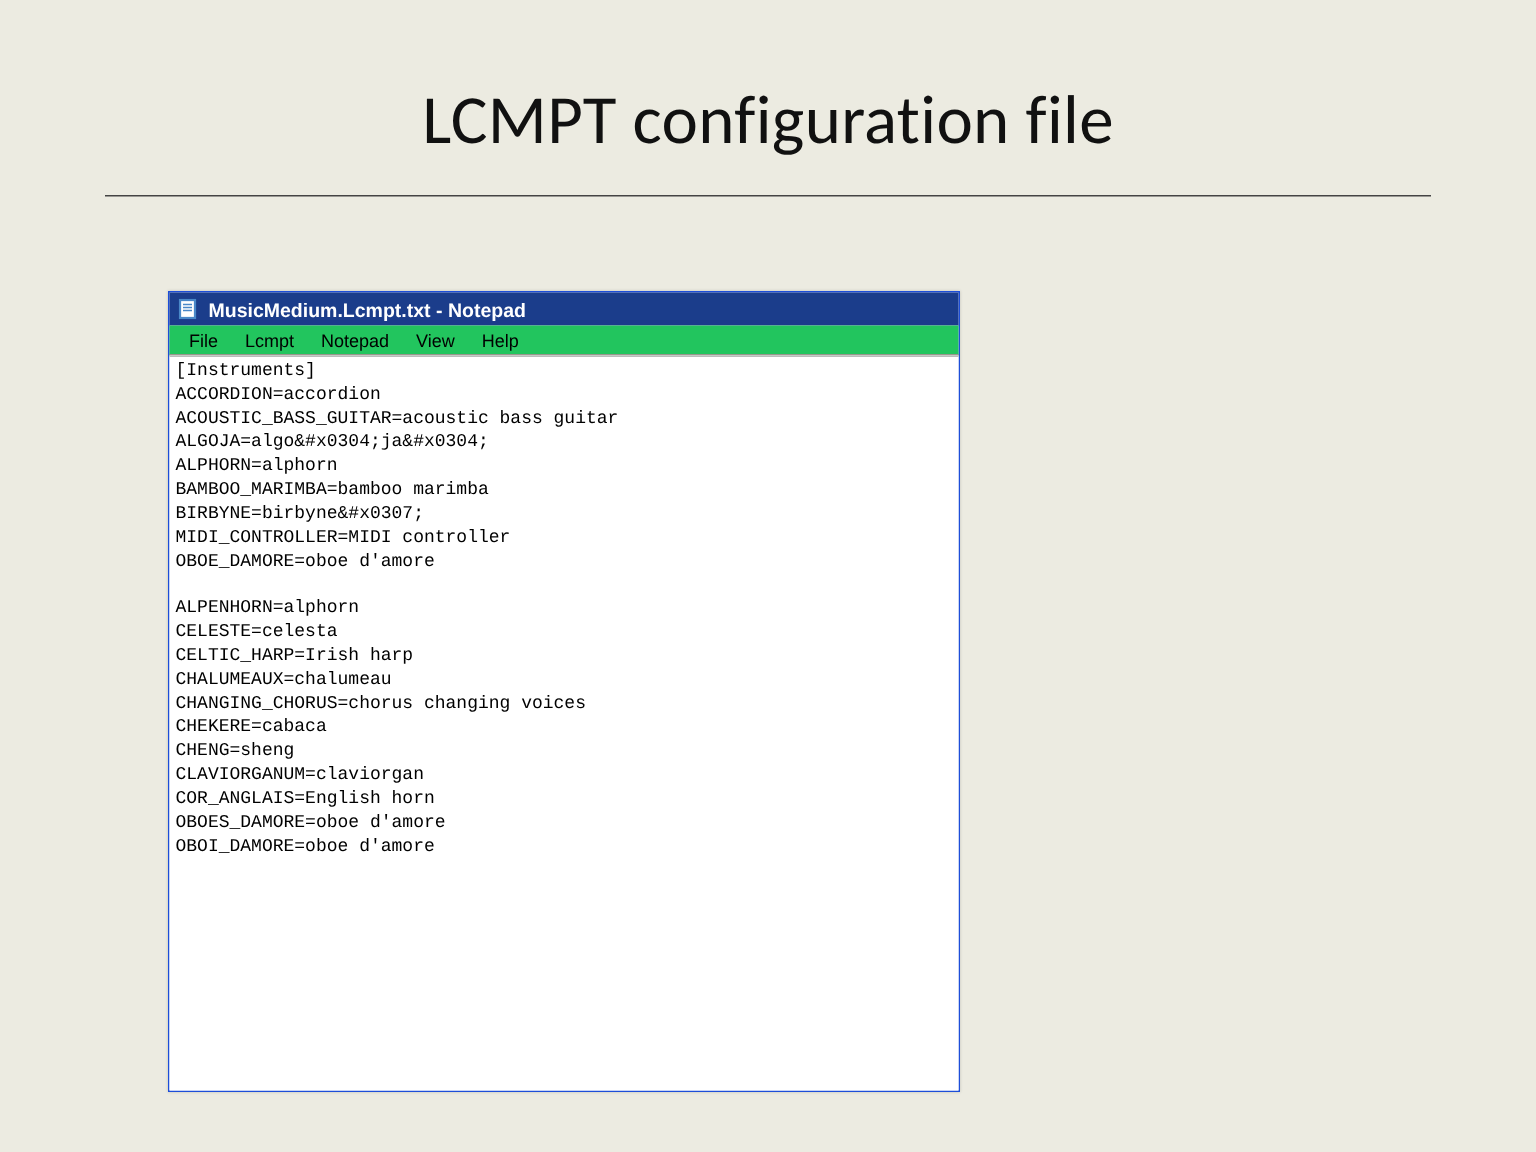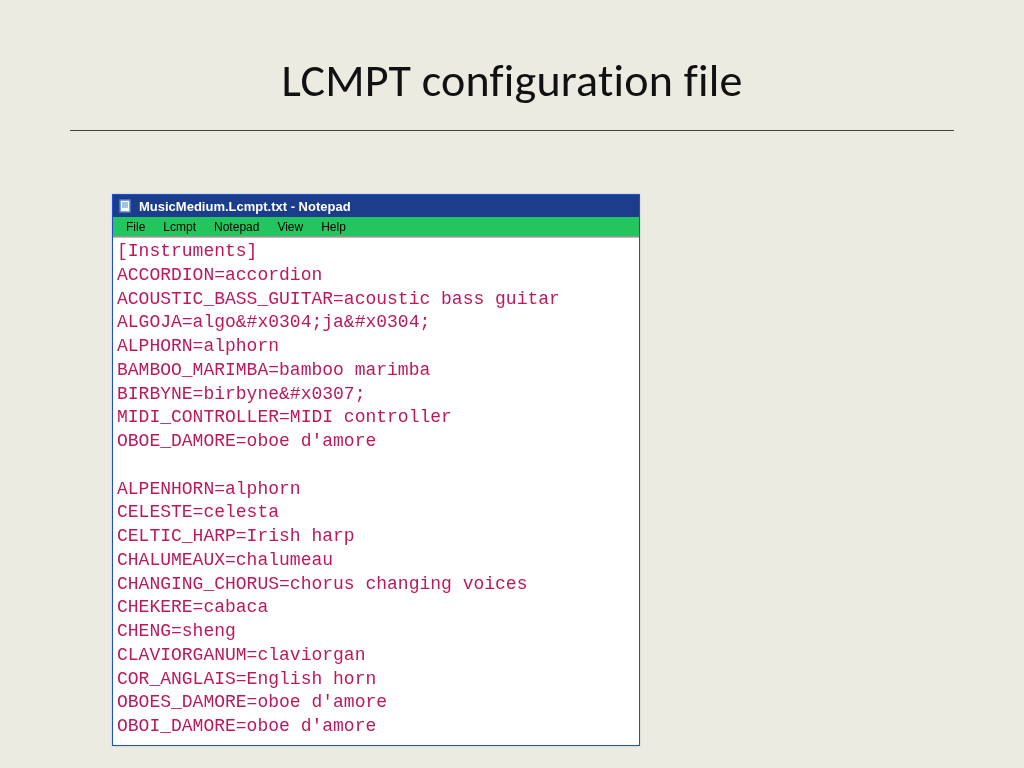--- a/index.html
+++ b/index.html
@@ -66,23 +66,23 @@
     padding: 0 4px;
     gap: 0;
     border-bottom: 1px solid #9a958d;
   }
   .menubar span {
     padding: 2px 9px 2px 9px;
   }
   .content-area {
     background: #fff;
     font-family: "Courier New", monospace;
-    font-size: 18px;
+    font-size: 12px;
     line-height: 1.32;
-    color: #be185d;
+    color: #000000;
     white-space: pre;
     padding: 2px 4px 6px 4px;
     min-height: 490px;
     border-top: 1px solid #bbb;
   }
 </style>
 </head>
 <body>
 
 <div class="slide">

